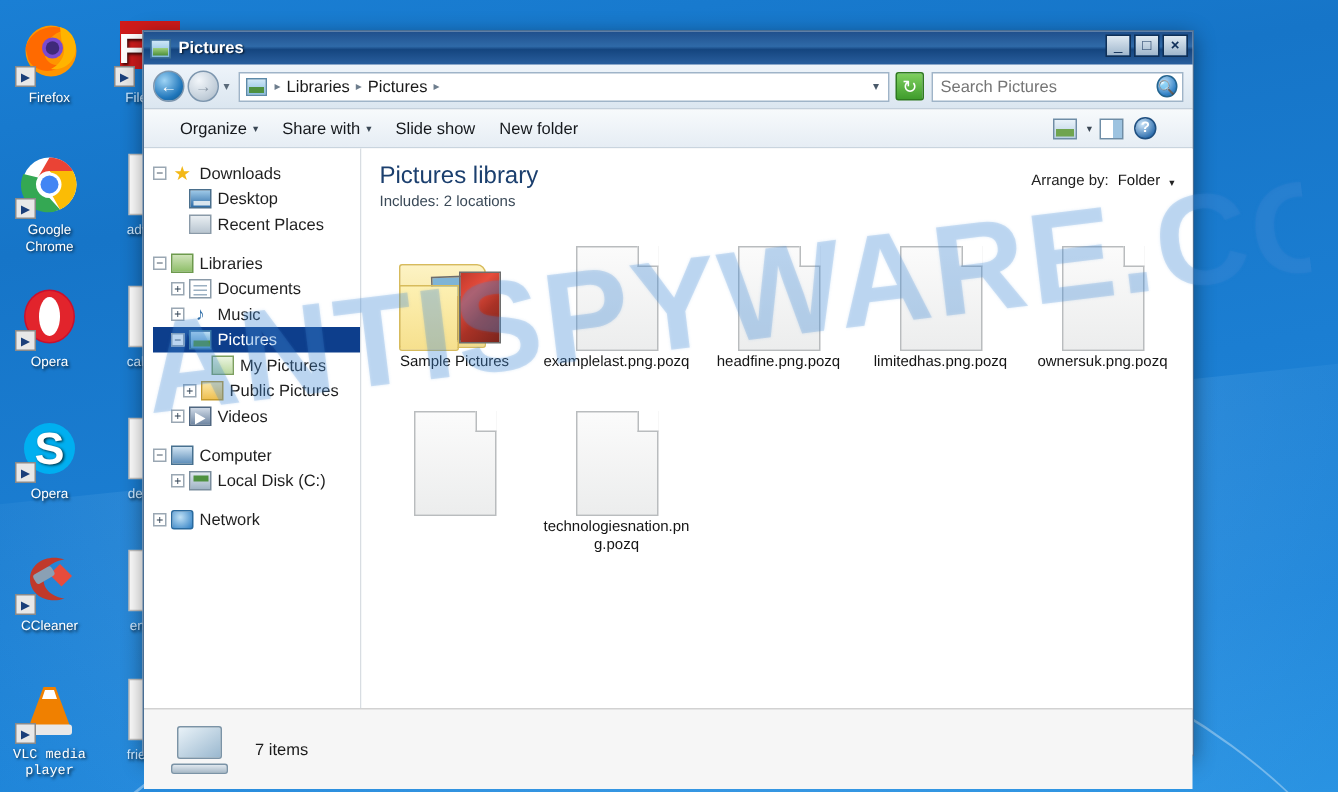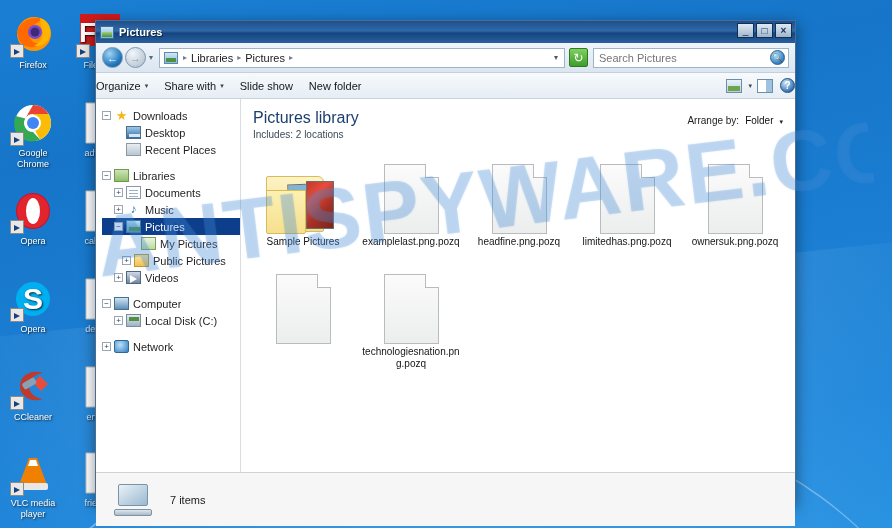--- a/index.html
+++ b/index.html
@@ -138,42 +138,42 @@
   .addr-spacer{flex:1;}
   .addr-caret{font-size:8px;color:#4a5a6a;padding-right:2px;}
   #refresh-btn{
     width:19px;height:19px;margin-left:4px;
     background:linear-gradient(to bottom,#7fd060,#3f9c2c);
     border:1px solid #2f7a20; border-radius:2px;
     display:flex;align-items:center;justify-content:center;
     color:#fff;font-size:12px;line-height:1;
   }
   #searchbox{
-    width:196px;height:20px;margin-left:5px;
+    width:168px;height:20px;margin-left:5px;
     background:#fff;border:1px solid #9fb4c8;
     display:flex;align-items:center;padding:0 3px;
   }
   #searchbox input{
     border:0;outline:0;flex:1;font-size:11px;
     font-family:"Liberation Sans",sans-serif;color:#333;background:transparent;
   }
   #search-icon{
     width:15px;height:15px;border-radius:50%;
     background:radial-gradient(circle at 35% 30%,#bfe2fa,#2f7fc4 70%);
     border:1px solid #24648f;
     display:flex;align-items:center;justify-content:center;
     color:#fff;font-size:9px;
   }
   
   #cmdbar{
     height:26px;
     background:linear-gradient(to bottom,#f7fafc,#e6edf4);
     border-bottom:1px solid #c9d4de;
     display:flex;align-items:center;
-    padding:0 0;font-size:11px;color:#15181c;
+    padding:0 24px;font-size:11px;color:#15181c;
   }
   .cmd{ margin-right:16px; display:flex; align-items:center; gap:4px; cursor:default;}
   .cmd .car{font-size:7px;color:#3a4754;}
   .cmd-spacer{flex:1;}
   .cmd-ic{width:16px;height:14px;margin-left:5px;position:relative;}
   .ic-preview{
     background:linear-gradient(to bottom,#e9f2f9,#b7cfe2);
     border:1px solid #6f8da6;
   }
   .ic-preview:after{content:"";position:absolute;left:1px;bottom:1px;width:12px;height:5px;background:#6fa44f;}
@@ -386,21 +386,21 @@
       <svg width="46" height="46" viewBox="0 0 46 46">
         <path d="M33 9 C22 5, 10 11, 10 22 C10 33, 22 39, 33 35 C26 34, 19 30, 19 22 C19 14, 26 10, 33 9 Z" fill="#c0392b"></path>
         <path d="M30 12 L38 20 L31 27 L23 19 Z" fill="#e74c3c"></path>
         <rect x="12" y="16" width="14" height="7" rx="2" fill="#8aa0b4" transform="rotate(-30 19 19)"></rect>
       </svg>
       <span class="shortcut-badge"></span>
     </div>
     <div>CCleaner</div>
   </div>
 
-  <div class="dicon" style="left:2px;top:450px;">
+  <div class="dicon" style="left:2px;top:450px;font-family:Liberation Mono, monospace;">
     <div class="glyph">
       <svg width="46" height="46" viewBox="0 0 46 46">
         <path d="M19 8 h8 l10 27 h-28 Z" fill="#f08000"></path>
         <path d="M20 10 h6 l2 6 h-10 Z" fill="#fff"></path>
         <rect x="8" y="33" width="30" height="7" rx="2" fill="#e8e8e8"></rect>
       </svg>
       <span class="shortcut-badge"></span>
     </div>
     <div>VLC media player</div>
   </div>

